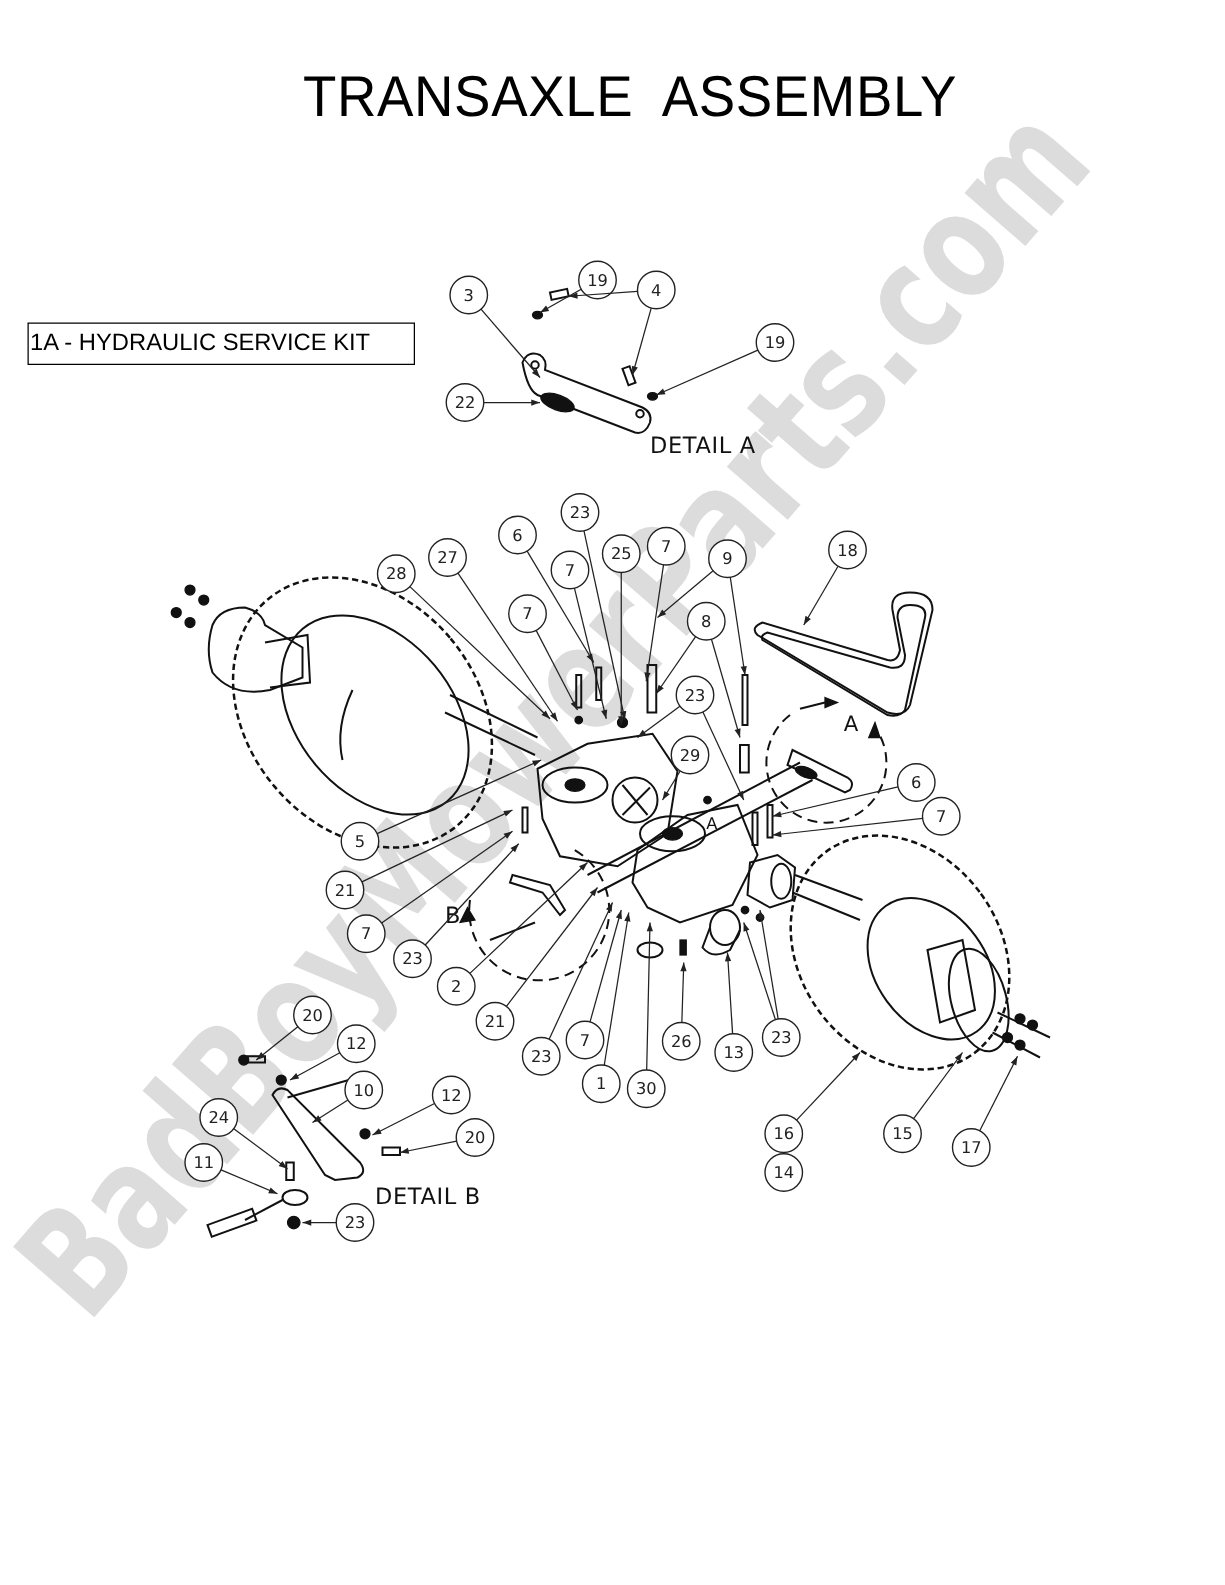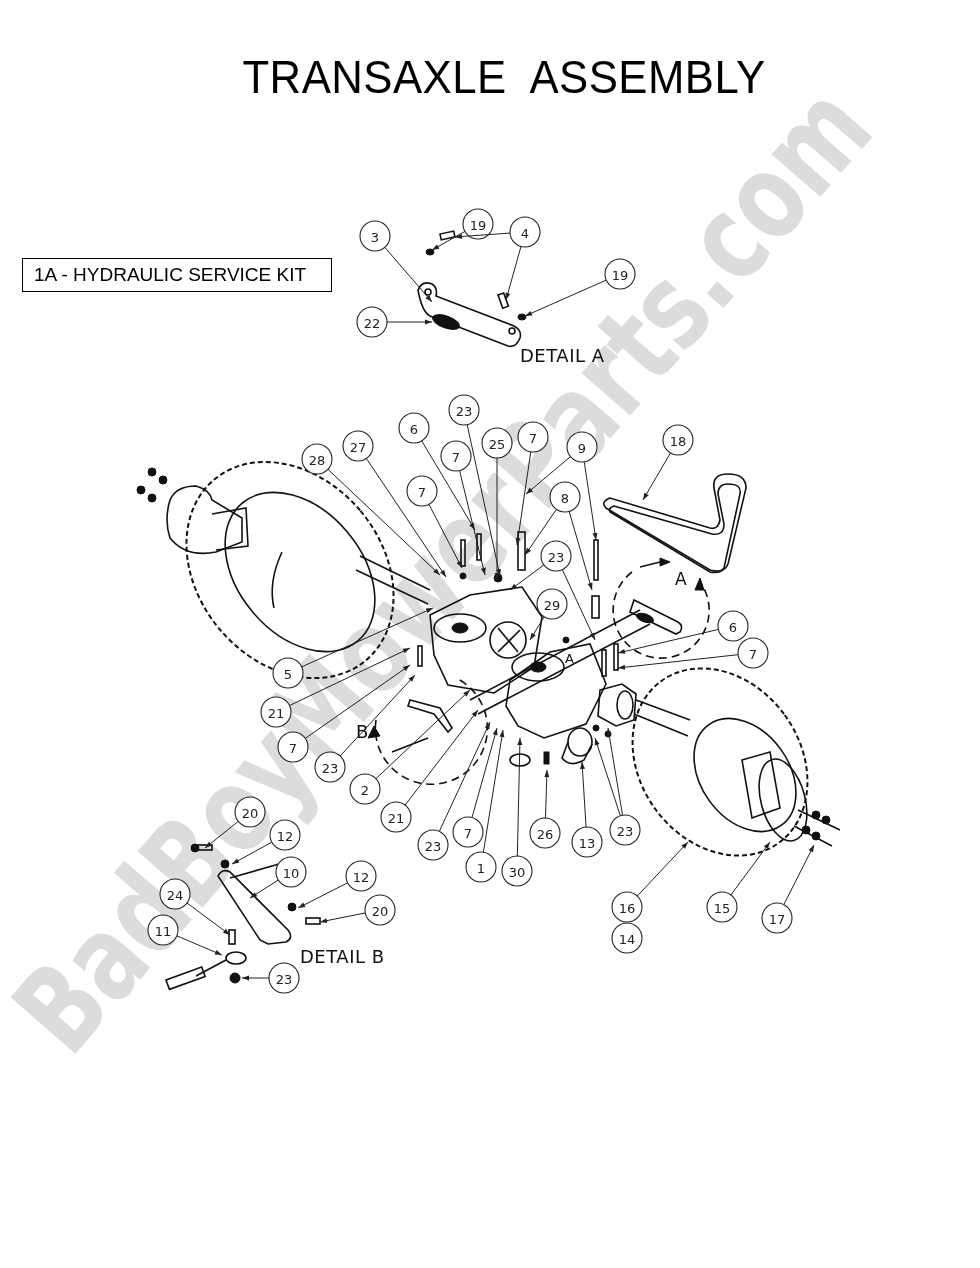--- a/index.html
+++ b/index.html
@@ -1,18 +1,18 @@
 <!DOCTYPE html>
 <html><head>
   <meta charset="utf-8">
   <style>
     html, body { margin: 0; padding: 0; background: #ffffff; }
     body { width: 980px; height: 1268px; position: relative; overflow: hidden; font-family: "Liberation Sans", sans-serif; }
     #title { position: absolute; left: 0; top: 50px; width: 1008px; text-align: center; font-family: "Liberation Sans", sans-serif; font-size: 46px; letter-spacing: 0.5px; color: #000; white-space: pre; transform: scaleX(0.95); transform-origin: 504px 0; }
-    #kit-box { position: absolute; left: 22px; top: 258px; width: 310px; height: 34px; border: 1.3px solid #000; box-sizing: border-box; font-size: 19px; line-height: 32px; padding-left: 11px; color: #000; white-space: nowrap; }
+    #kit-box { position: absolute; left: 22px; top: 258px; width: 310px; height: 34px; border: 1.3px solid #000; box-sizing: border-box; font-size: 19px; line-height: 32px; padding-left: 1px; color: #000; white-space: nowrap; }
     #watermark { position: absolute; left: 0; top: 0; width: 980px; height: 1268px; pointer-events: none; }
     #diagram { position: absolute; left: 0; top: 0; width: 980px; height: 1268px; }
     .callout circle { fill: #fff; stroke: #222; stroke-width: 1.1; }
     .callout text { font-family: "DejaVu Sans", sans-serif; font-size: 13px; fill: #222; text-anchor: middle; dominant-baseline: central; }
     .leader { stroke: #222; stroke-width: 1; fill: none; }
     .detail-label { font-family: "DejaVu Sans", sans-serif; font-size: 18px; fill: #111; letter-spacing: 0.5px; }
     .part { stroke: #111; fill: none; stroke-width: 1.6; }
     .part-fill { fill: #111; stroke: #111; }
     .tread { stroke: #111; stroke-width: 2; fill: none; }
   </style>

